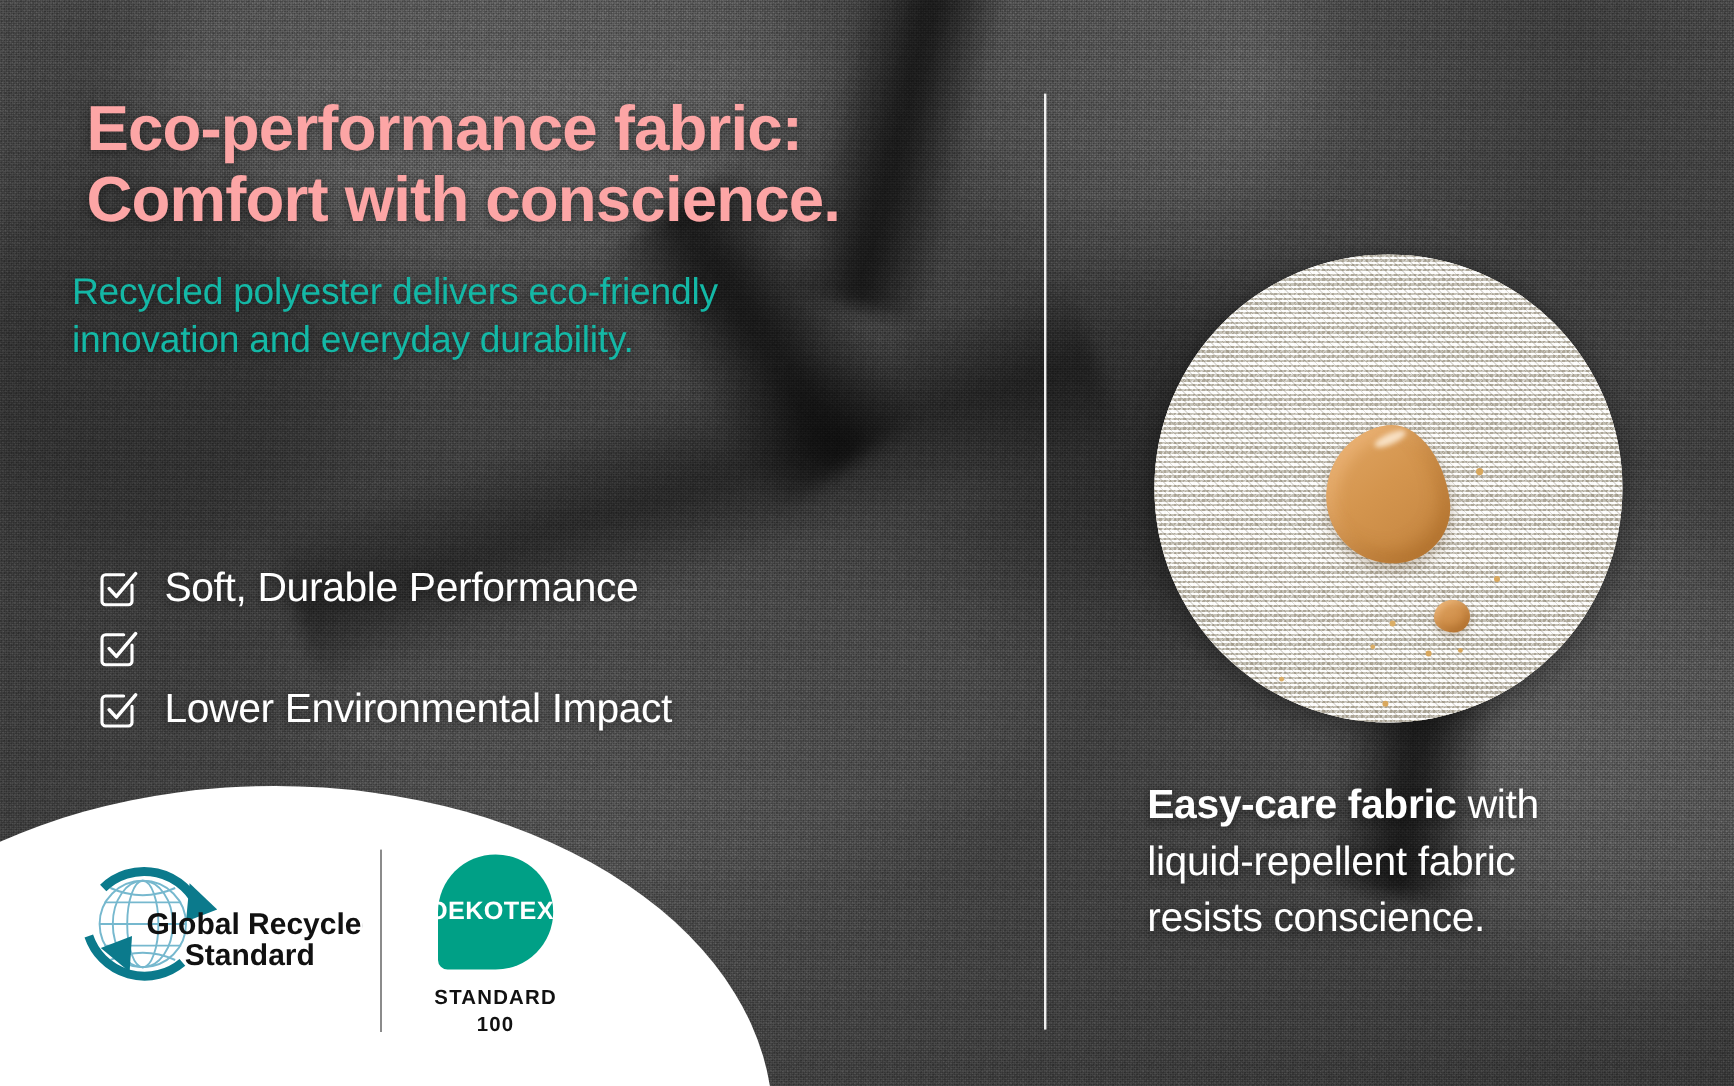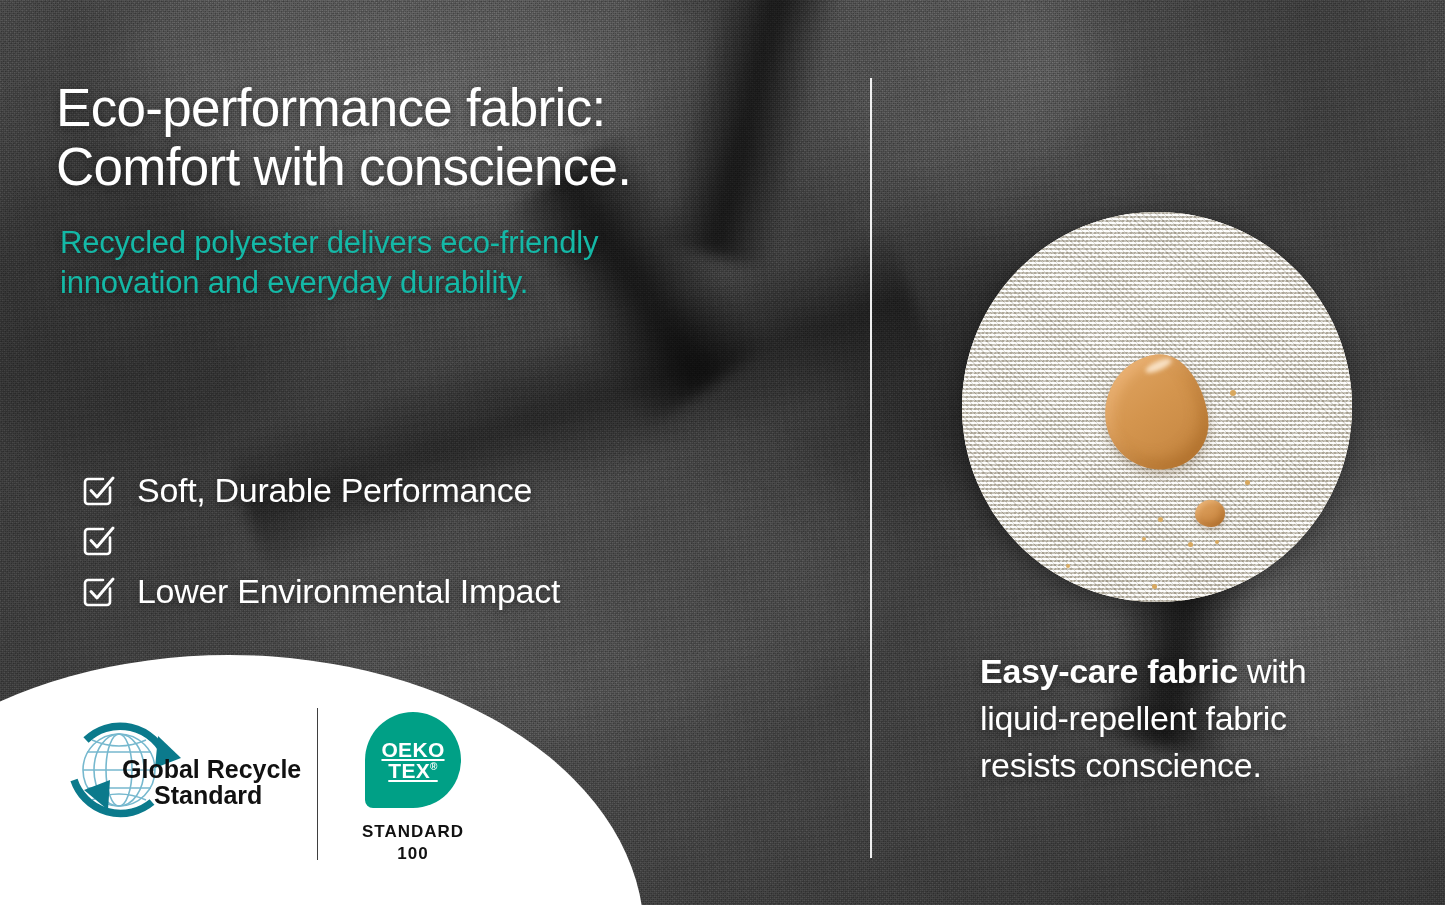--- a/index.html
+++ b/index.html
@@ -84,25 +84,25 @@
     left: 870px;
     top: 78px;
     width: 2px;
     height: 780px;
     background: rgba(255,255,255,.92);
   }
 
   
   .headline {
     position: absolute;
-    left: 56px;
+    left: 72px;
     top: 78px;
     width: 790px;
-    color: #ffffff;
-    font-weight: 400;
+    color: #fca5a5;
+    font-weight: 700;
     font-size: 53px;
     line-height: 1.115;
     letter-spacing: -.7px;
     text-shadow: 0 2px 10px rgba(0,0,0,.45);
   }
   .subhead {
     position: absolute;
     left: 60px;
     top: 223px;
     width: 660px;
@@ -172,25 +172,24 @@
     width: 96px;
     height: 96px;
     margin: 0 auto;
     position: relative;
   }
   .oeko-drop {
     width: 96px;
     height: 96px;
     border-radius: 50% 50% 50% 8px;
     display: flex;
-    flex-direction: column;
+    flex-direction: row;
     align-items: center;
     justify-content: center;
     color: #fff;
-    text-decoration: underline;
   }
   .oeko-l1 { font-size: 21px; font-weight: 700; letter-spacing: .3px; line-height: 1.02; }
   .oeko-l2 { font-size: 21px; font-weight: 700; letter-spacing: .3px; line-height: 1.02; }
   .oeko-l2 sup { font-size: 10px; font-weight: 700; vertical-align: super; }
   .oeko-std {
     margin-top: 13px;
     color: #111;
     font-size: 17px;
     font-weight: 700;
     letter-spacing: 1.0px;
@@ -264,21 +263,21 @@
     top: 288px;
     width: 30px;
     height: 27px;
     border-radius: 52% 48% 46% 54% / 54% 50% 50% 46%;
     box-shadow: 0 3px 6px rgba(90,55,15,.28), inset -3px -4px 7px rgba(150,85,20,.40), inset 2px 2px 5px rgba(255,210,160,.45);
   }
   .speck { position:absolute; border-radius:50%; }
 
   .caption {
     position: absolute;
-    left: 980px;
+    left: 956px;
     top: 648px;
     width: 450px;
     color: #fff;
     font-size: 34px;
     font-weight: 400;
     line-height: 1.38;
     letter-spacing: -.3px;
     text-shadow: 0 2px 9px rgba(0,0,0,.48);
   }
   .caption b { font-weight: 700; }

